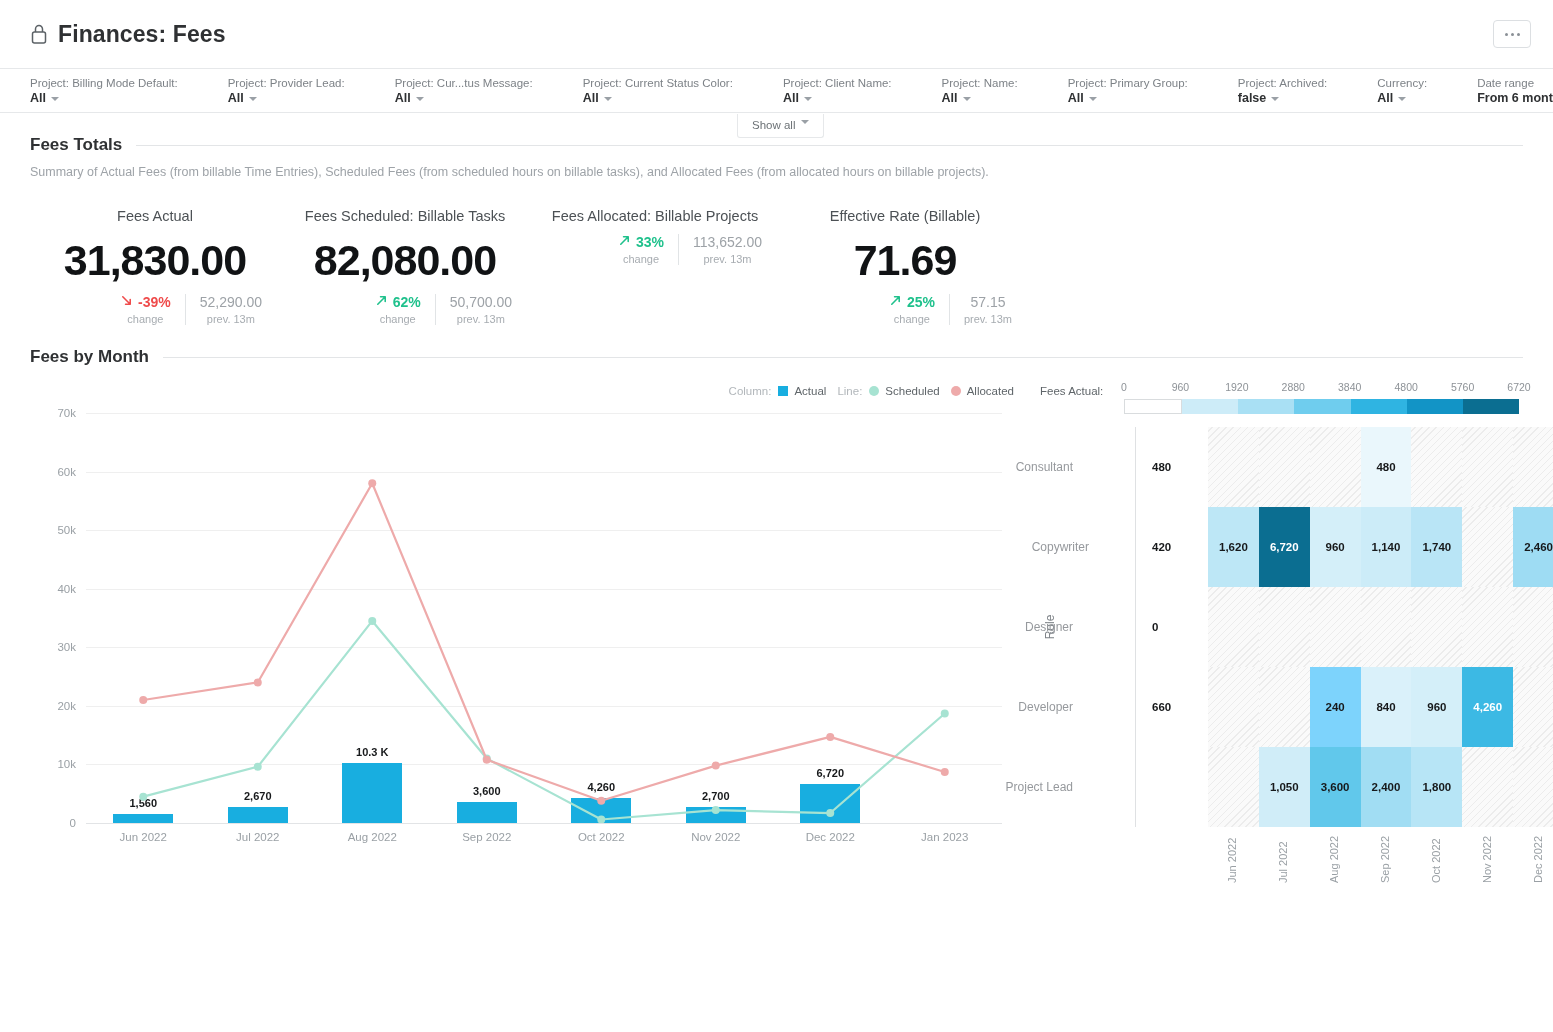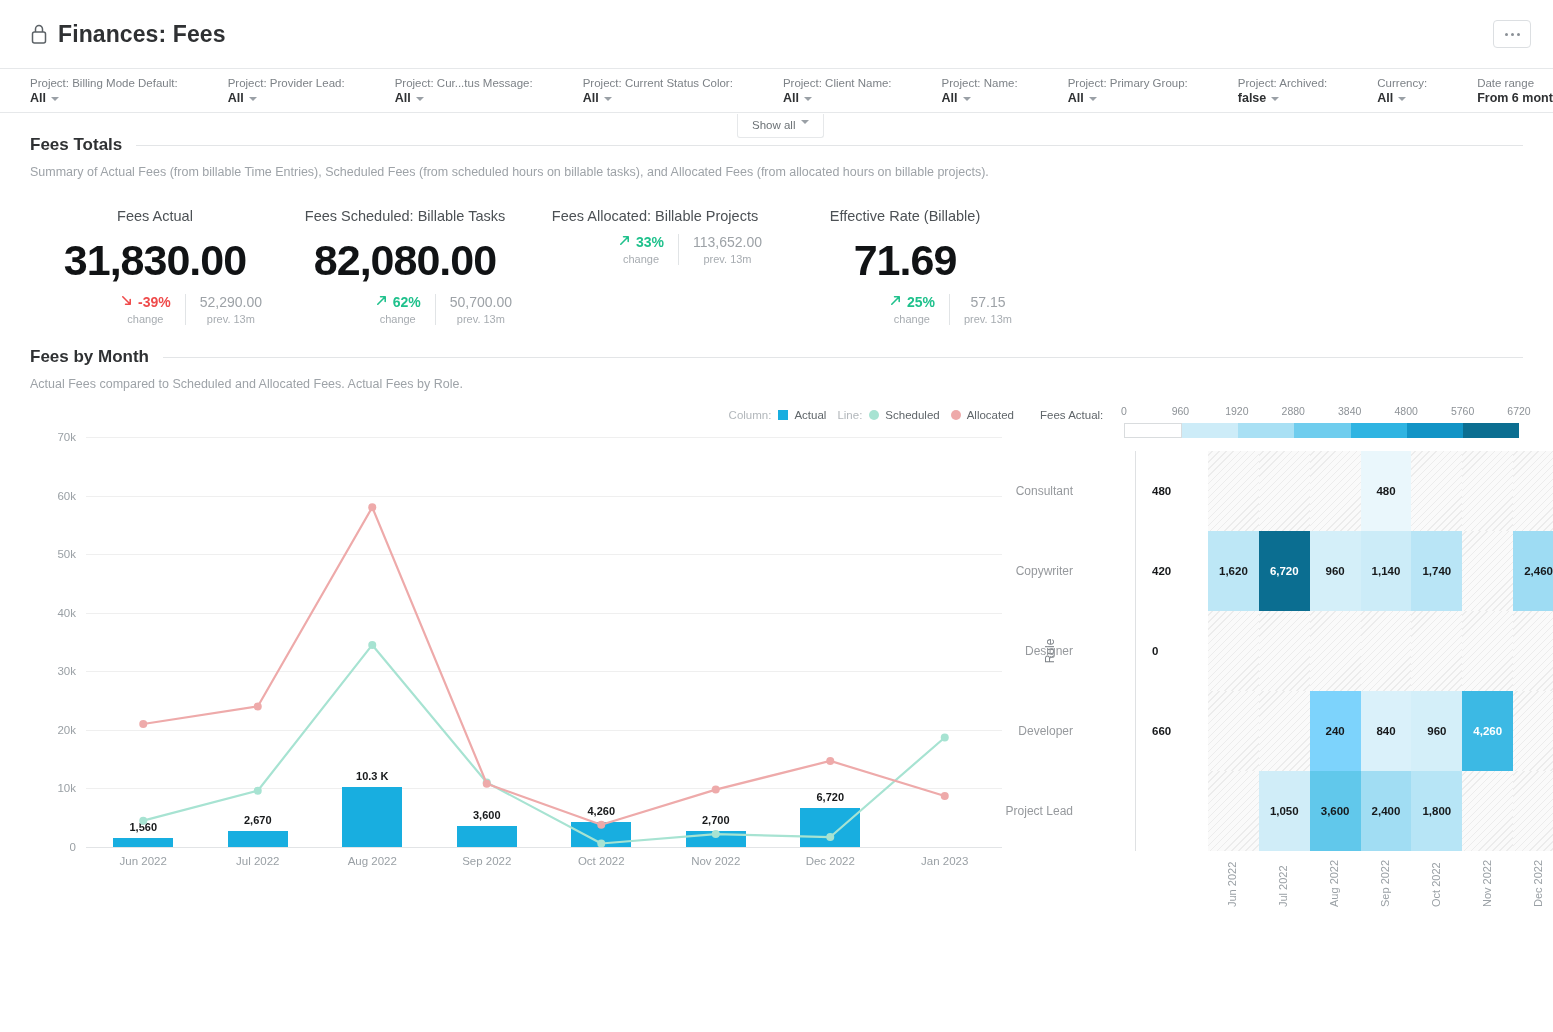--- a/index.html
+++ b/index.html
@@ -370,21 +370,20 @@
         </div>
       </div>
     </div>
 </div>
 
 <div class="section">
   <div class="sec-head">
     <div class="sec-title">Fees by Month</div>
     <div class="sec-rule"></div>
   </div>
-  <div class="sec-sub">Actual Fees compared to Scheduled and Allocated Fees. Actual Fees by Role.</div>
 </div>
 
 <div class="charts">
   <div class="chart-left">
     <div class="legend" id="chart-legend">
         <span class="grp-label">Column:</span>
         <span class="item">
           <span class="sw-sq" style="background: rgb(24, 174, 224);"></span>
           <span>Actual</span>
         </span>
@@ -498,21 +497,21 @@
         <div class="hm-rowtotal" style="top: 40px; left: 122px;">480</div>
         <div class="hm-cell hm-empty" style="left: 178px; top: 0px; width: 50.8571px; height: 80px;"></div>
         <div class="hm-cell hm-empty" style="left: 228.857px; top: 0px; width: 50.8571px; height: 80px;"></div>
         <div class="hm-cell hm-empty" style="left: 279.714px; top: 0px; width: 50.8571px; height: 80px;"></div>
         <div class="hm-cell" style="left: 330.571px; top: 0px; width: 50.8571px; height: 80px; background: rgb(234, 247, 252);">
           <span class="cv" style="color: rgb(23, 25, 27);">480</span>
         </div>
         <div class="hm-cell hm-empty" style="left: 381.429px; top: 0px; width: 50.8571px; height: 80px;"></div>
         <div class="hm-cell hm-empty" style="left: 432.286px; top: 0px; width: 50.8571px; height: 80px;"></div>
         <div class="hm-cell hm-empty" style="left: 483.143px; top: 0px; width: 50.8571px; height: 80px;"></div>
-        <div class="hm-rowlabel" style="top: 120px; right: 436px;">Copywriter</div>
+        <div class="hm-rowlabel" style="top: 120px; right: 420px;">Copywriter</div>
         <div class="hm-rowtotal" style="top: 120px; left: 122px;">420</div>
         <div class="hm-cell" style="left: 178px; top: 80px; width: 50.8571px; height: 80px; background: rgb(189, 231, 246);">
           <span class="cv" style="color: rgb(23, 25, 27);">1,620</span>
         </div>
         <div class="hm-cell" style="left: 228.857px; top: 80px; width: 50.8571px; height: 80px; background: rgb(11, 110, 145);">
           <span class="cv" style="color: rgb(255, 255, 255);">6,720</span>
         </div>
         <div class="hm-cell" style="left: 279.714px; top: 80px; width: 50.8571px; height: 80px; background: rgb(212, 239, 249);">
           <span class="cv" style="color: rgb(23, 25, 27);">960</span>
         </div>

